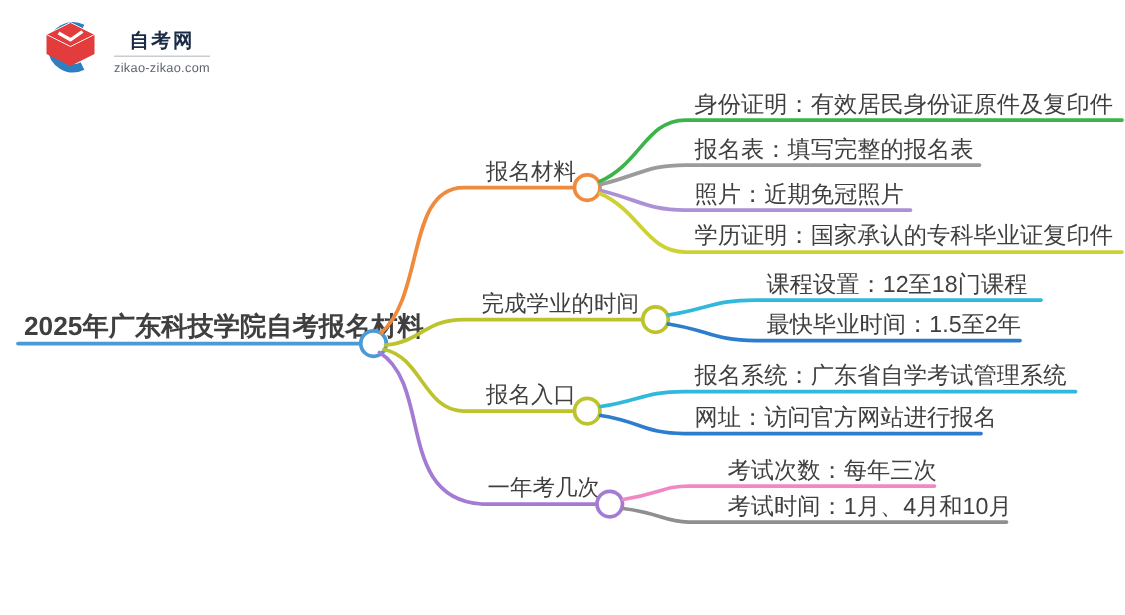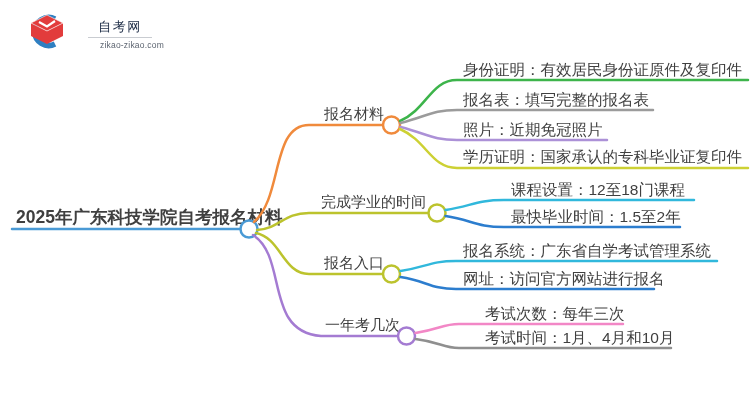--- a/index.html
+++ b/index.html
@@ -2,23 +2,23 @@
 <html><head>
 <meta charset="utf-8">
 <style>
   html,body{margin:0;padding:0;background:#ffffff;}
   .stage{position:relative;width:750px;height:410px;background:#fff;overflow:hidden;
          font-family:"Liberation Sans","DejaVu Sans",sans-serif;}
   
   .logo{position:absolute;left:27px;top:11px;display:flex;align-items:flex-start;gap:9px;cursor:pointer;}
   .logo-icon{width:40px;height:40px;display:block;}
   .logo-text{display:flex;flex-direction:column;align-items:center;margin-top:8px;}
-  .logo-title{font-size:13px;font-weight:normal;color:#1c2b45;letter-spacing:1.5px;line-height:15px;}
+  .logo-title{font-size:13px;font-weight:bold;color:#1c2b45;letter-spacing:1.5px;line-height:15px;}
   .logo-divider{width:64px;height:0;border-top:1px solid #c9ccd1;margin:3px 0 2px 0;}
-  .logo-domain{font-size:8.5px;color:#5c6470;letter-spacing:.2px;line-height:10px;margin-left:24px;}
+  .logo-domain{font-size:8.5px;color:#5c6470;letter-spacing:.2px;line-height:10px;}
   
   .map{position:absolute;left:0;top:0;width:750px;height:410px;}
   .map path{fill:none;stroke-width:2.5;stroke-linecap:round;}
   .map circle{fill:#ffffff;stroke-width:2.5;}
   .map text{fill:#3f3f3f;font-family:"Liberation Sans","DejaVu Sans",sans-serif;}
   .t-central{font-size:17.5px;font-weight:600;fill:#3a3a3a;}
   .t-branch{font-size:15px;}
   .t-child{font-size:15.5px;}
 </style>
 </head>

